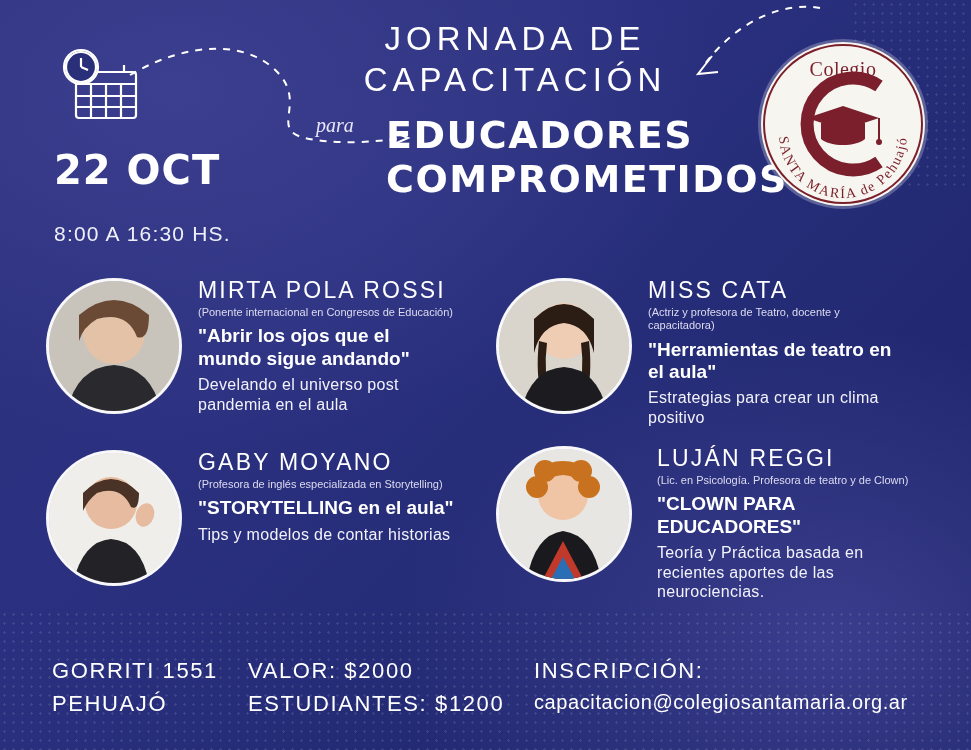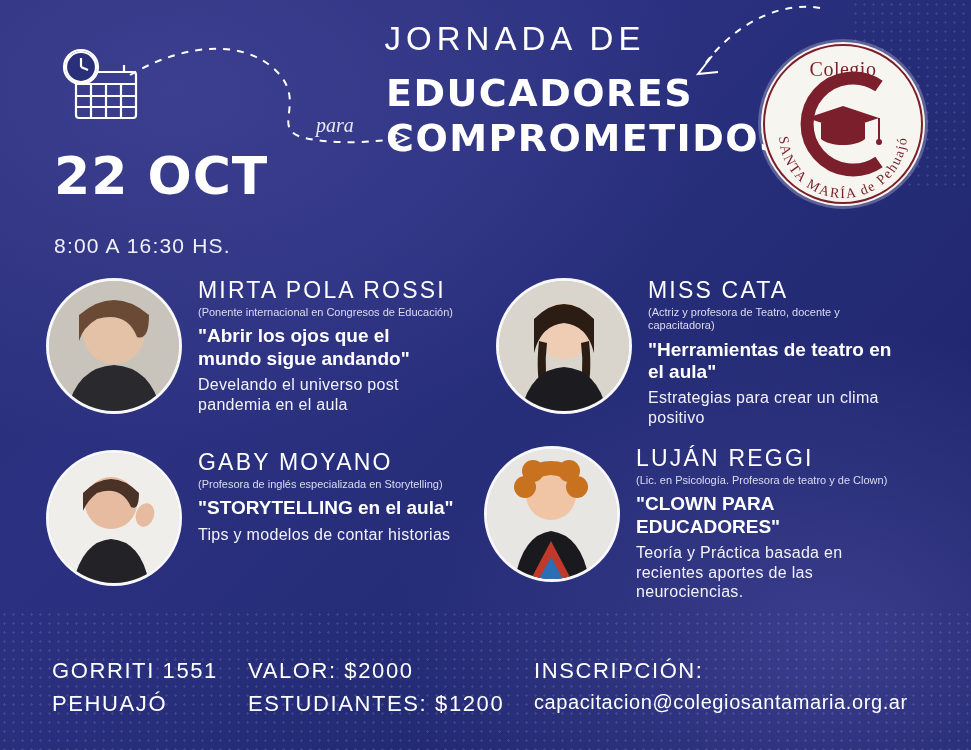--- a/index.html
+++ b/index.html
@@ -43,21 +43,21 @@
     width: 86px; height: 76px;
   }
   .date-block {
     position: absolute;
     left: 48px; top: 150px;
     width: 270px;
   }
   .date-big {
     font-family: "DejaVu Sans", sans-serif;
     font-weight: 700;
-    font-size: 52px;
+    font-size: 40px;
     letter-spacing: 1px;
     line-height: 1;
     margin: 0 0 14px 6px;
   }
   .date-time {
     font-size: 21px;
     letter-spacing: 1.2px;
     color: #f0f0fb;
     margin-left: 6px;
     font-weight: 400;
@@ -228,20 +228,21 @@
     <path d="M10 45 C 70 10, 130 10, 160 45 C 185 75, 150 100, 185 108 C 215 115, 255 112, 282 108" fill="none" stroke="#ffffff" stroke-width="2" stroke-dasharray="7 7"></path>
     <path d="M272 101 L288 108 L272 115" fill="none" stroke="#ffffff" stroke-width="2"></path>
   </svg>
   <svg class="arrow-svg2" viewBox="0 0 220 110">
     <path d="M200 8 C 170 2, 120 15, 82 68" fill="none" stroke="#ffffff" stroke-width="2" stroke-dasharray="7 7"></path>
     <path d="M92 56 L78 74 L98 72" fill="none" stroke="#ffffff" stroke-width="2"></path>
   </svg>
 
   <div class="title-block">
     <div class="title-l1">JORNADA DE</div>
+    <div class="title-l2">CAPACITACIÓN</div>
     <div class="title-para">para</div>
     <div class="title-main">
       <div>EDUCADORES</div>
       <div>COMPROMETIDOS</div>
     </div>
   </div>
 
   <div class="logo">
     <div class="logo-text-top">Colegio</div>
     <svg class="logo-inner" viewBox="0 0 164 164">
@@ -309,21 +310,21 @@
       </svg>
     </div>
     <div class="sp-text">
       <div class="sp-name">GABY MOYANO</div>
       <div class="sp-role">(Profesora de inglés especializada en Storytelling)</div>
       <div class="sp-topic">"STORYTELLING en el aula"</div>
       <div class="sp-desc">Tips y modelos de contar historias</div>
     </div>
   </div>
 
-  <div class="speaker" style="left:484px; top:446px;">
+  <div class="speaker" style="left:496px; top:446px;gap:9px;">
     <div class="photo">
       <svg viewBox="0 0 130 130">
         <rect width="130" height="130" fill="#e8e6e2"></rect>
         <circle cx="64" cy="46" r="25" fill="#f0c5a6"></circle>
         <path d="M34 44 Q34 12 64 12 Q94 12 94 44 Q86 28 64 26 Q42 28 34 44 Z" fill="#c8721f"></path>
         <circle cx="38" cy="38" r="11" fill="#c8721f"></circle>
         <circle cx="90" cy="38" r="11" fill="#c8721f"></circle>
         <circle cx="46" cy="22" r="11" fill="#c8721f"></circle>
         <circle cx="82" cy="22" r="11" fill="#c8721f"></circle>
         <path d="M28 130 Q36 86 64 82 Q94 86 102 130 Z" fill="#1a1a1e"></path>

